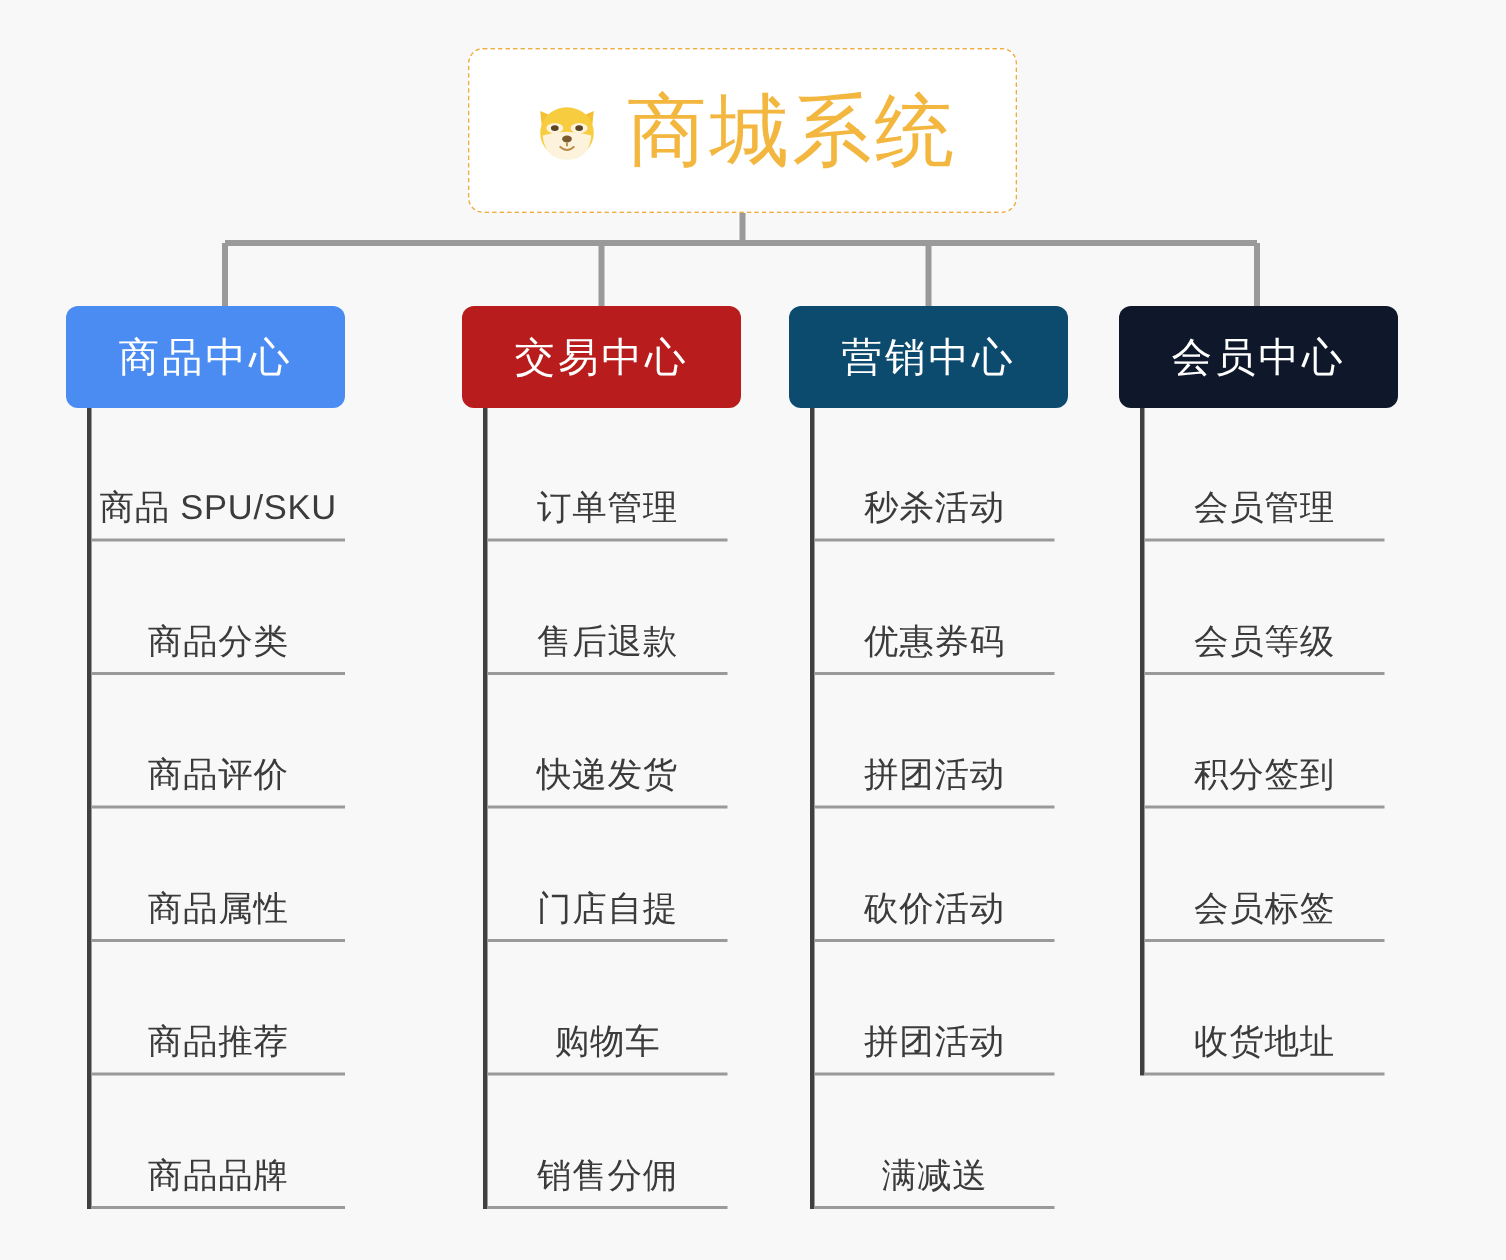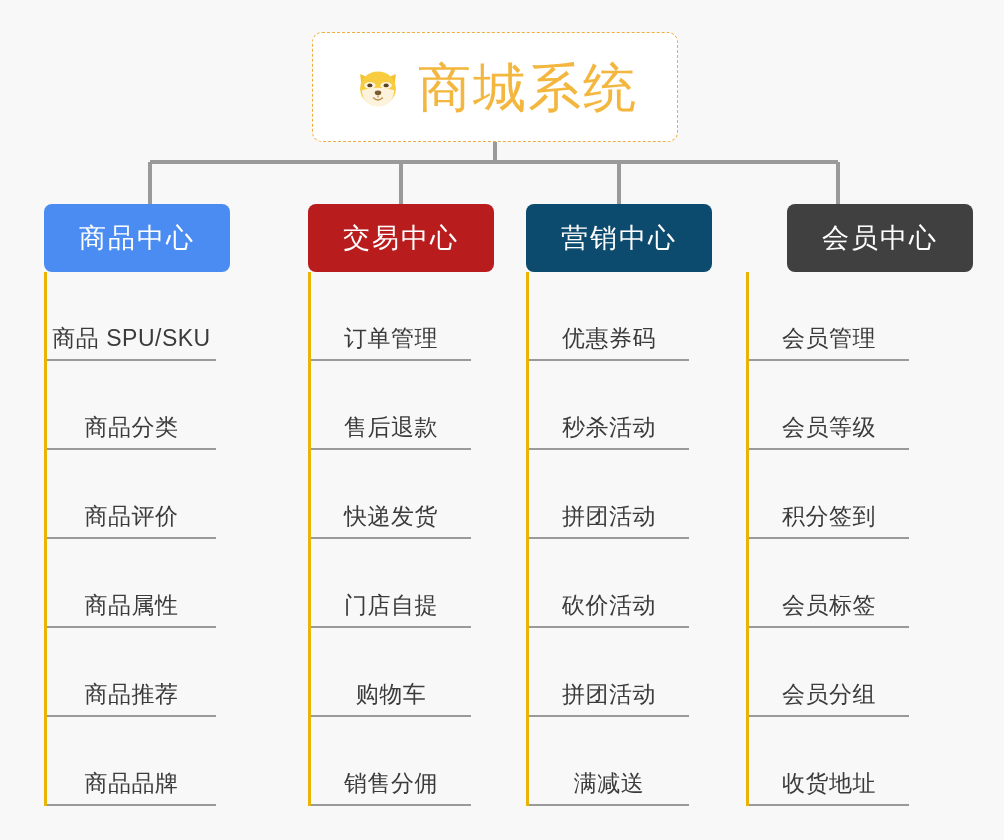--- a/index.html
+++ b/index.html
@@ -81,27 +81,28 @@
     justify-content: center;
     color: #ffffff;
     font-size: 27px;
     letter-spacing: 2px;
     white-space: nowrap;
   }
 
   .cat-1 .cat-box { background: #4a8cf2; width: 186px; }
   .cat-2 .cat-box { background: #b91c1c; width: 186px; }
   .cat-3 .cat-box { background: #0c4a6e; width: 186px; }
-  .cat-4 .cat-box { background: #404040; width: 186px; margin-left: 41px; }
+  .cat-4 .cat-box { background: #0f172a; width: 186px; }
 
   
   .leaf-list {
     position: relative;
+    margin-left: 14px;
     padding-left: 0;
-    border-left: 3px solid #eab308;
+    border-left: 3px solid #404040;
     list-style: none;
   }
 
   .leaf-item {
     position: relative;
     height: 89px;
     display: flex;
     align-items: flex-end;
     justify-content: center;
     padding: 0 6px 6px 6px;
@@ -213,26 +214,26 @@
         </li>
     </ul>
   </div>
 
   <div class="column col-3 cat-3">
     <div class="cat-box">
       <span>营销中心</span>
     </div>
     <ul class="leaf-list">
       <li class="leaf-item">
+          <span class="leaf-label">秒杀活动</span>
+        </li>
+      <li class="leaf-item">
           <span class="leaf-label">优惠券码</span>
         </li>
       <li class="leaf-item">
-          <span class="leaf-label">秒杀活动</span>
-        </li>
-      <li class="leaf-item">
           <span class="leaf-label">拼团活动</span>
         </li>
       <li class="leaf-item">
           <span class="leaf-label">砍价活动</span>
         </li>
       <li class="leaf-item">
           <span class="leaf-label">拼团活动</span>
         </li>
       <li class="leaf-item">
           <span class="leaf-label">满减送</span>
@@ -251,21 +252,18 @@
       <li class="leaf-item">
           <span class="leaf-label">会员等级</span>
         </li>
       <li class="leaf-item">
           <span class="leaf-label">积分签到</span>
         </li>
       <li class="leaf-item">
           <span class="leaf-label">会员标签</span>
         </li>
       <li class="leaf-item">
-          <span class="leaf-label">会员分组</span>
-        </li>
-      <li class="leaf-item">
           <span class="leaf-label">收货地址</span>
         </li>
     </ul>
   </div>
 
 </div>
 
 </body></html>

